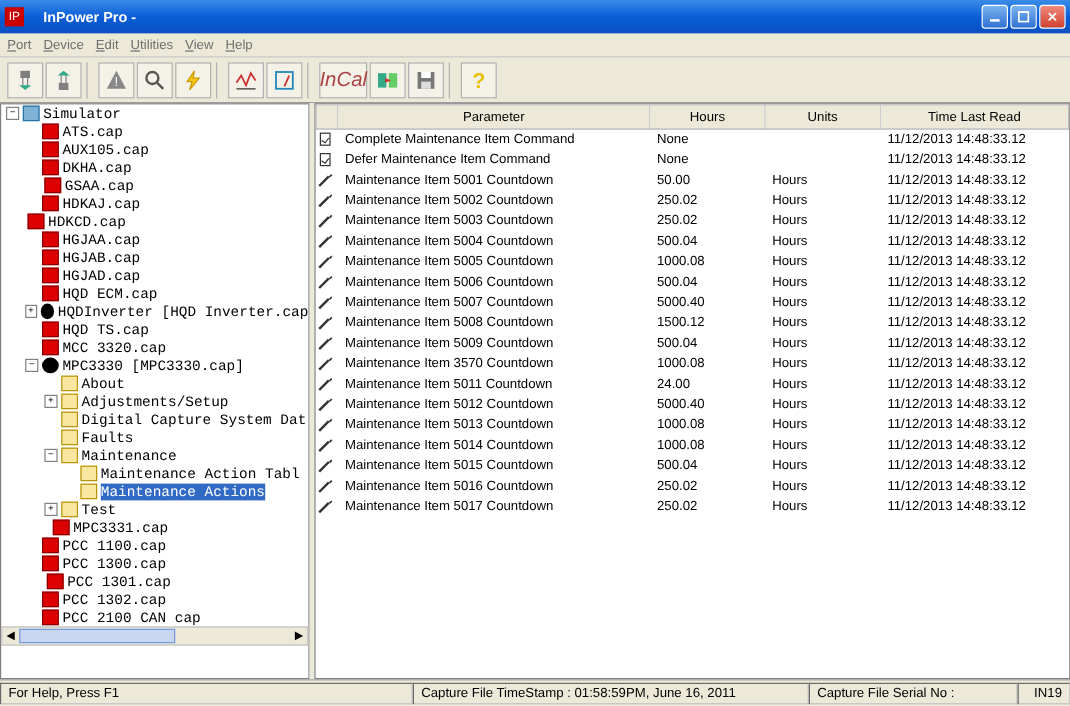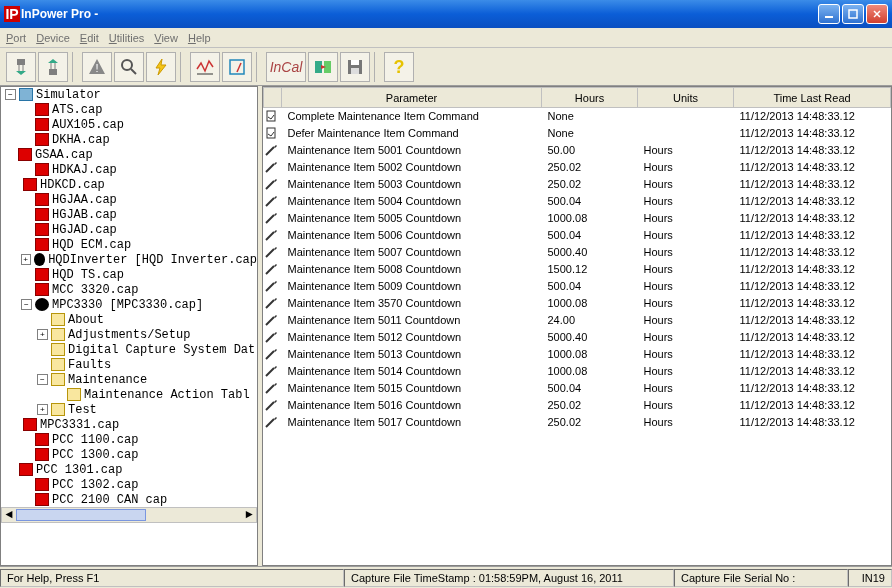--- a/index.html
+++ b/index.html
@@ -1,18 +1,18 @@
 <!DOCTYPE html>
 <html><head>
 <meta charset="utf-8">
 <style>
 * { box-sizing: border-box; margin: 0; padding: 0; }
 body { font-family: "Tahoma", "MS Sans Serif", sans-serif; font-size: 11px; width: 892px; height: 588px; overflow: hidden; background: #ece9d8; }
 .titlebar { height: 28px; background: linear-gradient(to bottom, #3b8ce8 0%, #0b5ed7 50%, #0a4fc1 100%); color: #fff; display: flex; align-items: center; padding-left: 4px; }
-.titlebar .title-icon { width: 16px; height: 16px; background: #cc0000; margin-right: 1px; display: inline-flex; align-items: center; justify-content: center; color: #fff; font-weight: bold; font-size: 14px; }
+.titlebar .title-icon { width: 16px; height: 16px; background: #cc0000; margin-right: 16px; display: inline-flex; align-items: center; justify-content: center; color: #fff; font-weight: normal; font-size: 10px; }
 .titlebar .title-text { flex: 1; font-weight: bold; font-size: 12px; }
 .titlebar .win-btns { display: flex; gap: 2px; margin-right: 4px; }
 .titlebar .win-btn { width: 22px; height: 20px; background: linear-gradient(to bottom, #7bb2f0, #2f72d1); border: 1px solid #fff; border-radius: 3px; display: flex; align-items: center; justify-content: center; color: #fff; font-weight: bold; cursor: pointer; }
 .titlebar .win-btn.close { background: linear-gradient(to bottom, #f08a7b, #d1402f); }
 .menubar { height: 20px; background: #ece9d8; display: flex; align-items: center; padding: 0 6px; gap: 10px; border-bottom: 1px solid #c0c0c0; text-align: center; }
 .menubar .menu-item { color: #6f6f6f; cursor: pointer; }
 .menubar .menu-item u { text-decoration: underline; }
 .toolbar { height: 38px; background: #ece9d8; border-bottom: 1px solid #9c9c9c; display: flex; align-items: center; padding: 2px 6px; gap: 2px; }
 .toolbar .tbtn { width: 30px; height: 30px; border: 1px solid #b0b0b0; background: #f4f2e8; display: flex; align-items: center; justify-content: center; cursor: pointer; }
 .toolbar .sep { width: 6px; height: 30px; border-left: 1px solid #b0b0b0; margin: 0 2px; }
@@ -117,21 +117,21 @@
       </svg>
     </div>
   <div class="tbtn">
       <svg width="20" height="20">
         <rect x="3" y="3" width="14" height="14" fill="none" stroke="#28b" stroke-width="1.5"></rect>
         <line x1="10" y1="15" x2="14" y2="6" stroke="#c33" stroke-width="1.5"></line>
       </svg>
     </div>
   <div class="sep"></div>
   <div class="tbtn" style="width:40px">
-      <span style="font-style:italic;color:#a44;font-size:14px">InCal</span>
+      <span style="font-style:italic;color:#a44;font-size:17px">InCal</span>
     </div>
   <div class="tbtn">
       <svg width="20" height="20">
         <rect x="2" y="4" width="7" height="12" fill="#3a8"></rect>
         <rect x="11" y="4" width="7" height="12" fill="#6c6"></rect>
         <polygon points="8,8 13,10 8,12" fill="#c33"></polygon>
       </svg>
     </div>
   <div class="tbtn">
       <svg width="20" height="20">
@@ -165,21 +165,21 @@
         <div class="row" style="padding-left:20px">
           <span class="exp none"></span>
           <span class="icn red"></span>
           <span>AUX105.cap</span>
         </div>
         <div class="row" style="padding-left:20px">
           <span class="exp none"></span>
           <span class="icn red"></span>
           <span>DKHA.cap</span>
         </div>
-        <div class="row" style="padding-left:3px">
+        <div class="row" style="padding-left:22px">
           <span class="exp none"></span>
           <span class="icn red"></span>
           <span>GSAA.cap</span>
         </div>
         <div class="row" style="padding-left:20px">
           <span class="exp none"></span>
           <span class="icn red"></span>
           <span>HDKAJ.cap</span>
         </div>
         <div class="row" style="padding-left:8px">
@@ -250,41 +250,46 @@
         <div class="row" style="padding-left:36px">
           <span class="exp">−</span>
           <span class="icn fold"></span>
           <span>Maintenance</span>
         </div>
         <div class="row" style="padding-left:52px">
           <span class="exp none"></span>
           <span class="icn fold"></span>
           <span>Maintenance Action Tabl</span>
         </div>
+        <div class="row" style="padding-left:52px">
+          <span class="exp none"></span>
+          <span class="icn fold"></span>
+          <span class="sel">Maintenance Actions</span>
+        </div>
         <div class="row" style="padding-left:36px">
           <span class="exp">+</span>
           <span class="icn fold"></span>
           <span>Test</span>
         </div>
-        <div class="row" style="padding-left:8px">
+        <div class="row" style="padding-left:29px">
           <span class="exp none"></span>
           <span class="icn red"></span>
           <span>MPC3331.cap</span>
         </div>
         <div class="row" style="padding-left:20px">
           <span class="exp none"></span>
           <span class="icn red"></span>
           <span>PCC 1100.cap</span>
         </div>
         <div class="row" style="padding-left:20px">
           <span class="exp none"></span>
           <span class="icn red"></span>
           <span>PCC 1300.cap</span>
         </div>
-        <div class="row" style="padding-left:4px">
+        <div class="row" style="padding-left:24px">
           <span class="exp none"></span>
           <span class="icn red"></span>
           <span>PCC 1301.cap</span>
         </div>
         <div class="row" style="padding-left:20px">
           <span class="exp none"></span>
           <span class="icn red"></span>
           <span>PCC 1302.cap</span>
         </div>
         <div class="row" style="padding-left:20px">
@@ -544,16 +549,16 @@
             <td>11/12/2013 14:48:33.12</td>
           </tr>
         </tbody>
     </table>
   </div>
 
 </div>
 
 <div class="statusbar">
   <div class="panel" style="flex:0 0 344px">For Help, Press F1</div>
-  <div class="panel" style="flex:0 0 330px">Capture File TimeStamp : 01:58:59PM, August 16, 2011</div>
+  <div class="panel" style="flex:0 0 330px">Capture File TimeStamp : 01:58:59PM, June 16, 2011</div>
   <div class="panel" style="flex:1">Capture File Serial No :</div>
   <div class="panel" style="flex:0 0 44px;text-align:right">IN19</div>
 </div>
 
 </body></html>

